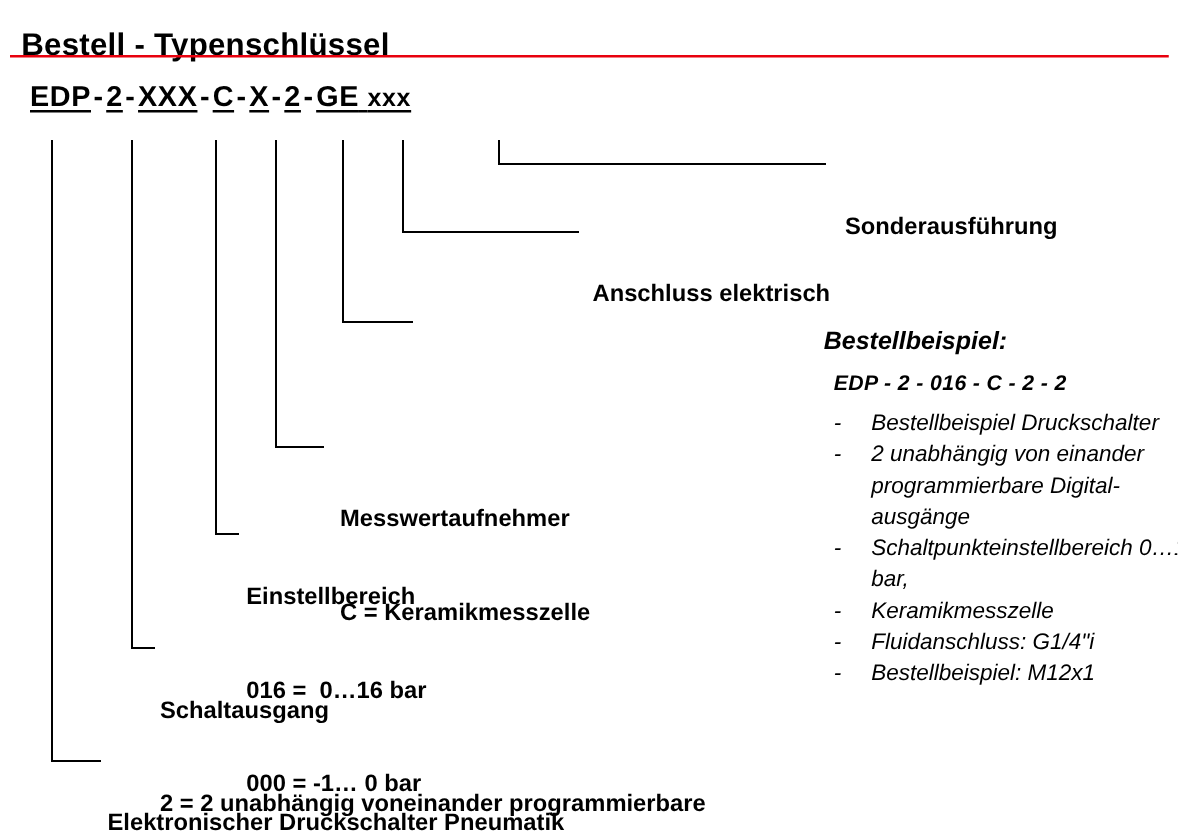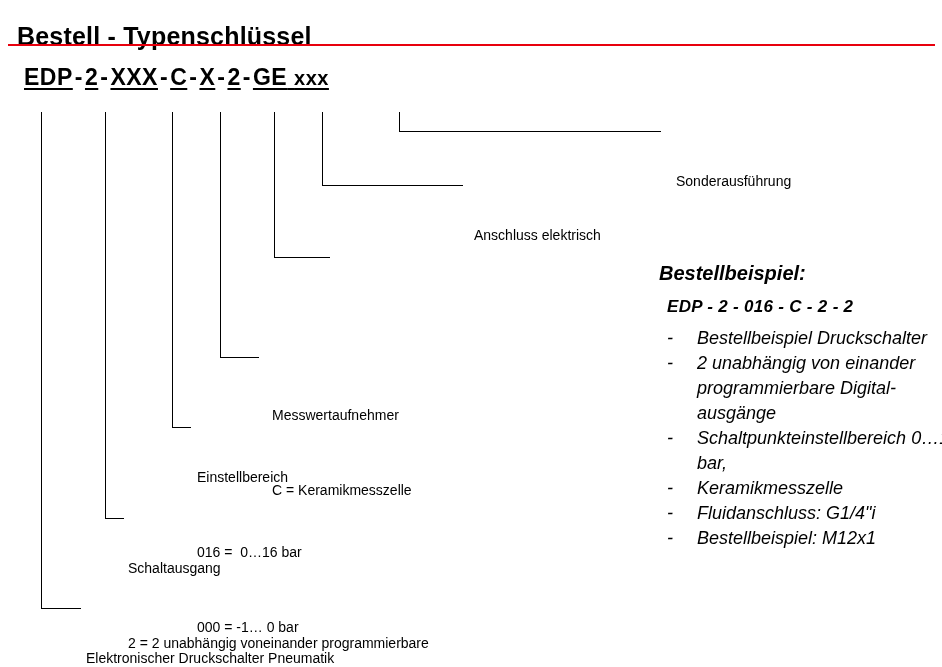--- a/index.html
+++ b/index.html
@@ -68,23 +68,24 @@
     left: 0;
     top: 0;
     width: 942px;
     height: 667px;
     pointer-events: none;
   }
 
   
   .note {
     position: absolute;
-    font-size: 14px;
+    font-size: 19px;
     line-height: 25px;
     white-space: pre;
+    font-weight: bold;
   }
   .note .hd { display: block; }
   .note .ln { display: block; }
 
   
   #example {
     position: absolute;
     left: 659px;
     top: 262px;
     width: 306px;

